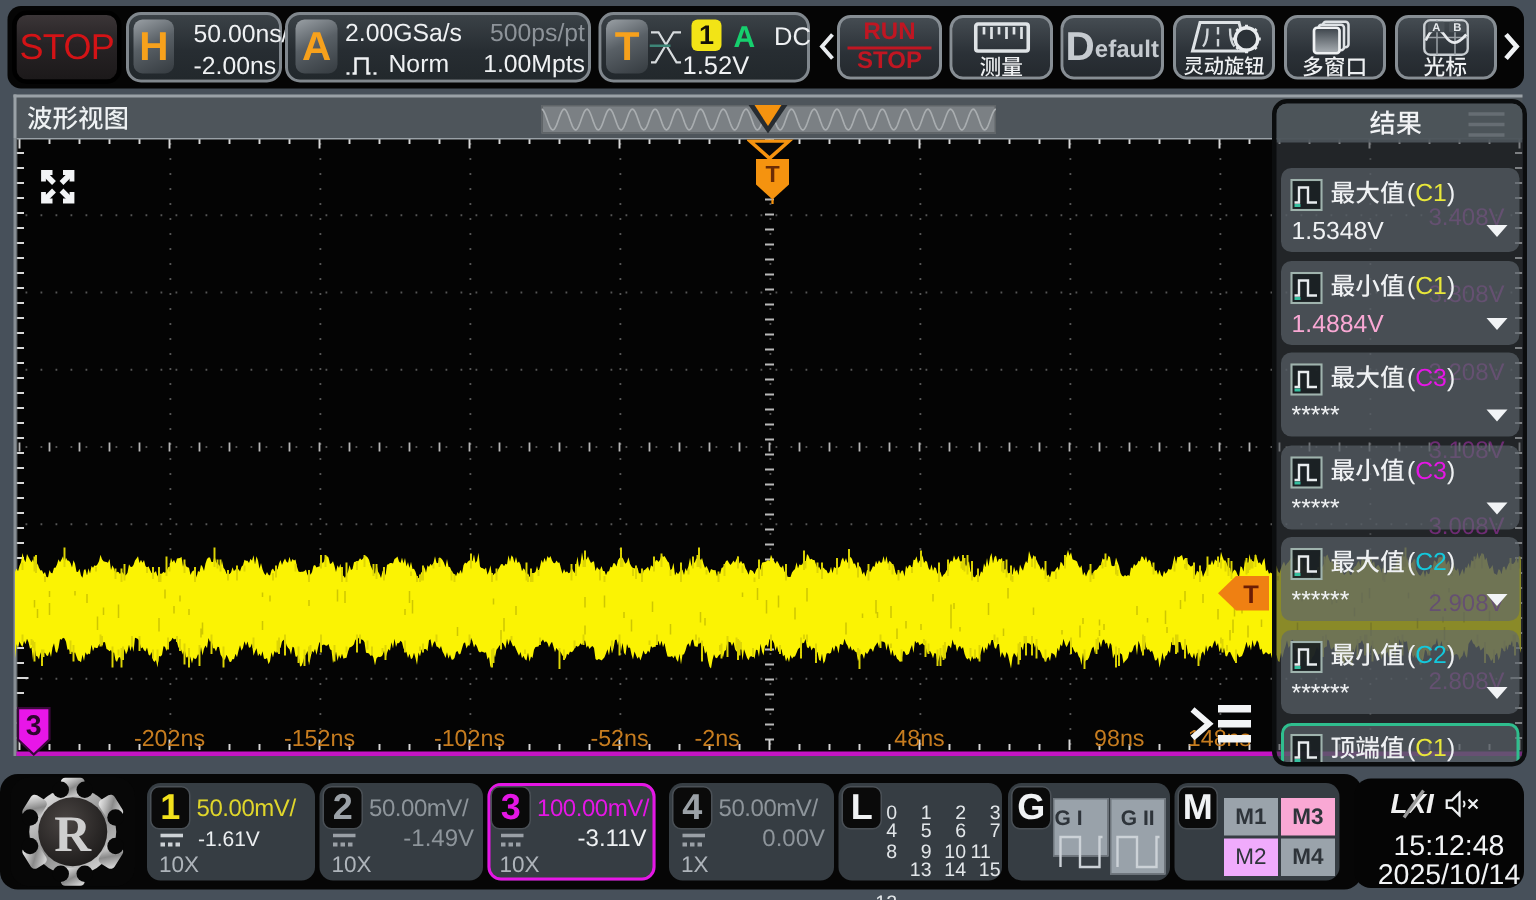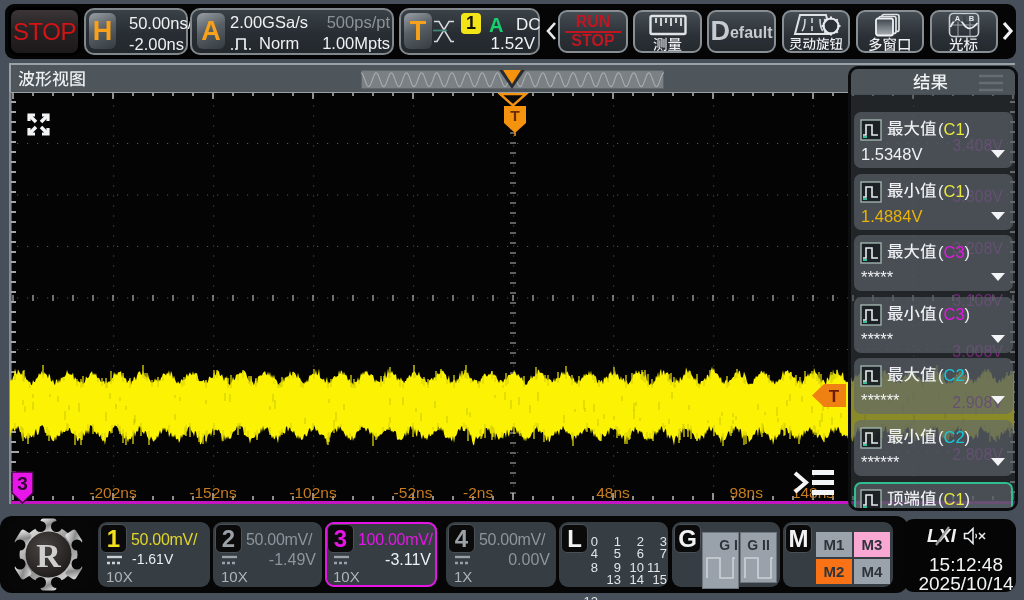--- a/index.html
+++ b/index.html
@@ -26,21 +26,21 @@
 <div class="abs w" style="left:259px;top:34px;font-size:16.5px">Norm</div>
 <div class="panel" style="left:399px;top:8px;width:141px;height:47px"></div>
 <div class="lbox" style="left:404px;top:13px;width:28px;height:36px;font-size:27px;line-height:36px">T</div>
 <svg class="abs" style="left:433px;top:20px" width="22" height="23" viewBox="0 0 22 23">
 <path d="M1 1.5 h5 l12 20 h3 M21 1.5 h-5 l-12 20 h-3" stroke="#d7dbde" stroke-width="1.5" fill="none"></path>
 <path d="M0 10.5 h14" stroke="#3d8577" stroke-width="1.8"></path>
   </svg>
 <div class="abs" style="left:461px;top:13px;width:20px;height:21px;background:#f2e416;border-radius:4px;color:#151208;font-weight:bold;font-size:18px;text-align:center;line-height:21px">1</div>
 <div class="abs" style="left:489px;top:14px;font-size:20px;font-weight:bold;color:#16d06e">A</div>
 <div class="abs w" style="left:516px;top:15px;font-size:17px">DC</div>
-<div class="abs w" style="left:455px;top:34px;width:80px;text-align:right;font-size:17px">1.52V</div>
+<div class="abs w" style="left:455px;top:34px;width:80px;font-size:17px">1.52V</div>
 <svg class="abs" style="left:545px;top:21px" width="12" height="20" viewBox="0 0 12 20">
     <path d="M10 2 L3 10 L10 18" stroke="#e8ebee" stroke-width="2.6" fill="none"></path>
   </svg>
 <svg class="abs" style="left:1001px;top:21px" width="13" height="20" viewBox="0 0 13 20">
     <path d="M3 2 L10 10 L3 18" stroke="#f0f2f4" stroke-width="3.2" fill="none"></path>
   </svg>
 <div class="tbtn" style="left:558px;top:10px;width:70px;height:43px"></div>
 <div class="tbtn" style="left:633px;top:10px;width:69px;height:43px"></div>
 <div class="tbtn" style="left:707px;top:10px;width:69px;height:43px"></div>
 <div class="tbtn" style="left:782px;top:10px;width:68px;height:43px"></div>
@@ -216,21 +216,21 @@
 <path d="M3 18 h4" stroke="#37c0a0" stroke-width="2"></path>
     </svg>
     <div class="abs" style="left:36px;top:113px">
       <svg width="51" height="19" viewBox="0 0 51 19" style="display:block">
         <path transform="translate(0.0,14.5) scale(0.01650,-0.01650)" d="M263 631V573H736V631ZM263 748V692H736V748ZM172 812H830V510H172ZM47 462H952V386H47ZM512 334H858V259H512ZM196 330H434V262H196ZM196 204H434V137H196ZM622 271Q665 170 755 97Q845 25 969 -6Q954 -19 938 -41Q922 -63 912 -80Q782 -41 689 44Q597 129 546 249ZM843 334H859L875 337L929 315Q898 213 841 135Q784 58 708 4Q632 -49 546 -81Q539 -66 525 -45Q511 -25 498 -12Q575 12 645 59Q715 105 767 172Q819 238 843 320ZM45 52Q106 56 185 64Q264 72 352 81Q439 91 526 100L527 24Q442 14 358 4Q273 -6 195 -15Q116 -24 53 -32ZM385 438H476V-84H385ZM139 436H226V28H139Z" fill="#eef0f2"></path>
         <path transform="translate(16.5,14.5) scale(0.01650,-0.01650)" d="M452 830H555V40Q555 -8 542 -31Q530 -54 499 -66Q469 -77 419 -81Q369 -84 298 -84Q295 -70 289 -52Q282 -35 275 -17Q267 1 259 15Q295 13 328 13Q362 12 388 13Q413 13 424 13Q439 14 446 19Q452 25 452 40ZM693 572 785 606Q828 536 868 455Q907 375 937 298Q968 221 980 160L877 119Q866 179 839 257Q811 335 773 417Q735 500 693 572ZM190 598 297 580Q281 506 256 424Q231 342 197 267Q163 193 119 137Q108 145 91 155Q75 164 58 173Q41 181 28 187Q71 239 103 309Q135 380 157 456Q179 532 190 598Z" fill="#eef0f2"></path>
         <path transform="translate(33.0,14.5) scale(0.01650,-0.01650)" d="M332 747H936V665H332ZM288 21H962V-60H288ZM380 582H878V2H791V510H465V2H380ZM441 439H809V371H441ZM439 299H829V233H439ZM438 160H811V92H438ZM593 843 693 839Q685 789 674 736Q664 683 653 635Q641 586 630 550L548 558Q557 596 566 646Q575 696 582 748Q590 800 593 843ZM252 842 339 815Q308 730 267 646Q226 563 178 488Q129 414 78 357Q74 368 64 387Q55 405 45 423Q35 442 27 453Q72 501 114 563Q155 626 191 697Q227 768 252 842ZM150 573 237 663 238 662V-84H150Z" fill="#eef0f2"></path>
       </svg>
     </div>
     <div class="abs" style="left:87px;top:113px;font-size:16.5px;color:#eef0f2">(<span style="color:#e8e73a">C1</span>)</div>
-    <div class="abs" style="left:10px;top:138px;font-size:16.5px;color:#eab308">1.4884V</div>
+    <div class="abs" style="left:10px;top:138px;font-size:16.5px;color:#f9a8d4">1.4884V</div>
     <svg class="abs" style="left:139px;top:142px" width="16" height="10" viewBox="0 0 16 10">
       <polygon points="1,1 15,1 8,9" fill="#f2f4f6"></polygon>
     </svg>
     <div class="abs" style="left:3px;top:166px;width:159px;height:56px;border-radius:7px;background:rgba(96,104,111,0.62)"></div>
     <svg class="abs" style="left:9px;top:173.2px" width="22" height="22" viewBox="0 0 22 22">
 <rect x="1" y="1" width="20" height="20" fill="rgba(20,26,28,0.85)" stroke="#9fb3ad" stroke-width="1.4"></rect>
 <path d="M3 16 h3 v-10 h6 v10 h6" stroke="#e8ecee" stroke-width="1.6" fill="none"></path>
 <path d="M3 18 h4" stroke="#37c0a0" stroke-width="2"></path>
     </svg>
     <div class="abs" style="left:36px;top:174px">
@@ -402,33 +402,33 @@
 <div class="abs" style="left:578px;top:560px;width:20px;text-align:right;font-size:13px;color:#e2e6e9">8</div>
 <div class="abs" style="left:601px;top:560px;width:20px;text-align:right;font-size:13px;color:#e2e6e9">9</div>
 <div class="abs" style="left:624px;top:560px;width:20px;text-align:right;font-size:13px;color:#e2e6e9">10</div>
 <div class="abs" style="left:647px;top:560px;width:20px;text-align:left;font-size:13px;color:#e2e6e9">11</div>
 <div class="abs" style="left:578px;top:594px;width:20px;text-align:right;font-size:13px;color:#e2e6e9">12</div>
 <div class="abs" style="left:601px;top:572px;width:20px;text-align:right;font-size:13px;color:#e2e6e9">13</div>
 <div class="abs" style="left:624px;top:572px;width:20px;text-align:right;font-size:13px;color:#e2e6e9">14</div>
 <div class="abs" style="left:647px;top:572px;width:20px;text-align:right;font-size:13px;color:#e2e6e9">15</div>
 <div class="abs" style="left:672px;top:522px;width:108px;height:65px;background:#363d43;border-radius:9px"></div>
 <div class="abs" style="left:674px;top:524px;width:27px;height:29px;background:#0a0a0a;border-radius:6px;border:1px solid #4a5056;color:#f0f2f4;font-size:24px;font-weight:bold;text-align:center;line-height:28px">G</div>
-<div class="abs" style="left:702px;top:532px;width:37px;height:57px;background:#99a2aa;border:1px solid #6f767d;text-align:right;font-size:14px;font-weight:bold;color:#2e343a;padding-top:4px">G I</div>
+<div class="abs" style="left:702px;top:532px;width:37px;height:39px;background:#99a2aa;border:1px solid #6f767d;text-align:left;font-size:14px;font-weight:bold;color:#2e343a;padding-top:4px">G I</div>
 <svg class="abs" style="left:706px;top:555px" width="30" height="25" viewBox="0 0 30 25">
 <path d="M1 23 v-20 h13 v20 h13 v-20 h2" stroke="#ccd2d7" stroke-width="1.6" fill="none"></path>
   </svg>
 <div class="abs" style="left:740px;top:532px;width:37px;height:51px;background:#99a2aa;border:1px solid #6f767d;text-align:center;font-size:14px;font-weight:bold;color:#2e343a;padding-top:4px">G II</div>
 <svg class="abs" style="left:744px;top:555px" width="30" height="25" viewBox="0 0 30 25">
 <path d="M1 23 v-20 h13 v20 h13 v-20 h2" stroke="#ccd2d7" stroke-width="1.6" fill="none"></path>
   </svg>
 <div class="abs" style="left:783px;top:522px;width:110px;height:65px;background:#363d43;border-radius:9px"></div>
 <div class="abs" style="left:785px;top:524px;width:27px;height:29px;background:#0a0a0a;border-radius:6px;border:1px solid #4a5056;color:#f0f2f4;font-size:24px;font-weight:bold;text-align:center;line-height:28px">M</div>
 <div class="abs" style="left:816px;top:532px;width:36px;height:25px;background:#9aa3ab;text-align:center;font-size:15px;font-weight:bold;color:#2e343a;line-height:25px">M1</div>
 <div class="abs" style="left:854px;top:532px;width:36px;height:25px;background:#f9a8d4;text-align:center;font-size:15px;font-weight:bold;color:#2e343a;line-height:25px">M3</div>
-<div class="abs" style="left:816px;top:559px;width:36px;height:25px;background:#f97316;text-align:center;font-size:15px;font-weight:bold;color:#2e343a;line-height:25px">M2</div>
+<div class="abs" style="left:816px;top:559px;width:36px;height:25px;background:#f0abfc;text-align:center;font-size:15px;font-weight:normal;color:#2e343a;line-height:25px">M2</div>
 <div class="abs" style="left:854px;top:559px;width:36px;height:25px;background:#9aa3ab;text-align:center;font-size:15px;font-weight:bold;color:#2e343a;line-height:25px">M4</div>
 <div class="abs" style="left:903px;top:519px;width:113px;height:73px;background:#050505;border-radius:11px"></div>
 <svg class="abs" style="left:926px;top:526px" width="36" height="20" viewBox="0 0 36 20">
 <text x="1" y="16" font-size="18.5" font-weight="bold" font-style="italic" font-family="Liberation Sans" fill="#f0f0f0">LXI</text>
 <path d="M10 19 L23 1" stroke="#9a9a9a" stroke-width="2.2"></path>
   </svg>
 <svg class="abs" style="left:963px;top:527px" width="23" height="18" viewBox="0 0 23 18">
 <path d="M1.5 6.5 h3.5 l5 -5 v15 l-5 -5 h-3.5 Z" fill="none" stroke="#eceff1" stroke-width="1.5"></path>
 <path d="M12.5 7 c1.2 0.9 1.2 3 0 4" stroke="#eceff1" stroke-width="1.3" fill="none"></path>
 <path d="M16 6 l6 6 M22 6 l-6 6" stroke="#eceff1" stroke-width="1.5"></path>

